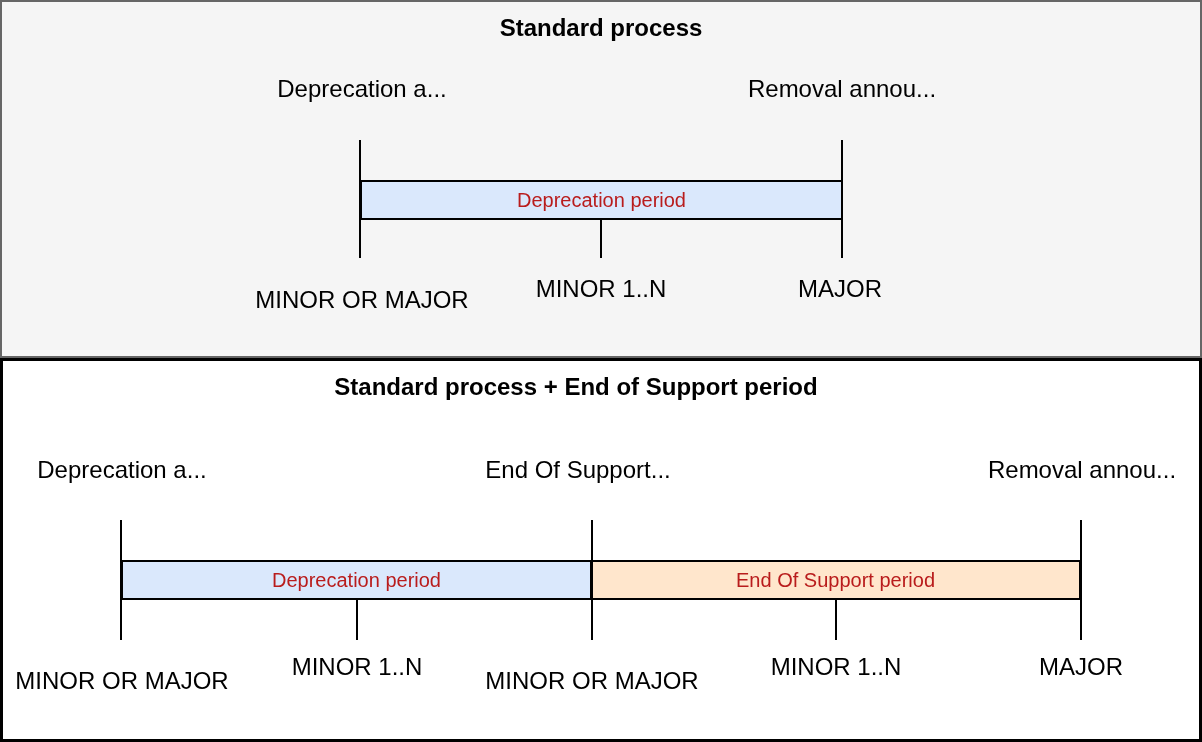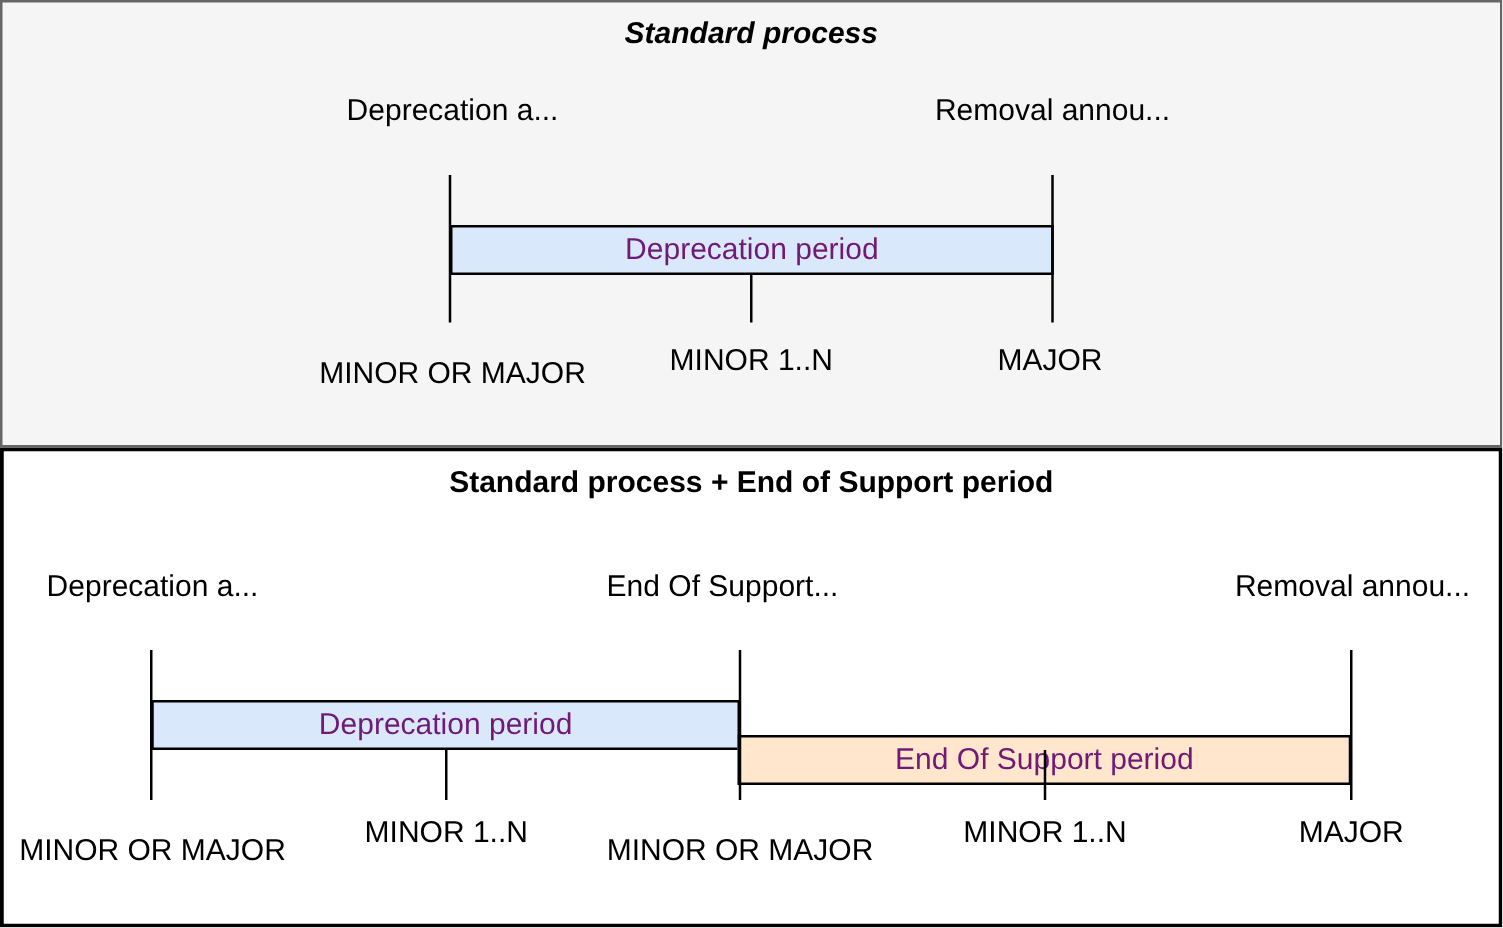--- a/index.html
+++ b/index.html
@@ -50,35 +50,35 @@
     position: absolute;
     height: 40px;
     box-sizing: border-box;
     border: 2px solid #000000;
     display: flex;
     align-items: center;
     justify-content: center;
     z-index: 2;
   }
   .period-bar .label-inline {
-    font-size: 24px;
+    font-size: 20px;
     white-space: nowrap;
-    color: #701a75;
+    color: #b91c1c;
   }
 </style>
 </head>
 <body>
 
 <div class="stage">
 
   
   <div class="panel panel-1" style="background-color: rgb(245, 245, 245);"></div>
 
   <div class="group">
-    <div class="label title" style="left:601px; top:28px;font-style:italic;">Standard process</div>
+    <div class="label title" style="left:601px; top:28px;">Standard process</div>
 
     <div class="label" style="left:362px; top:89px;">Deprecation a...</div>
     <div class="label" style="left:842px; top:89px;">Removal annou...</div>
 
     <div class="tick" style="left:359px; top:140px; height:118px;"></div>
     <div class="tick" style="left:841px; top:140px; height:118px;"></div>
     <div class="tick" style="left:600px; top:220px; height:38px;"></div>
 
     <div class="period-bar" style="left: 360px; top: 180px; width: 483px; background-color: rgb(218, 232, 252);">
       <span class="label-inline">Deprecation period</span>
@@ -86,36 +86,36 @@
 
     <div class="label" style="left:362px; top:300px;">MINOR OR MAJOR</div>
     <div class="label" style="left:601px; top:289px;">MINOR 1..N</div>
     <div class="label" style="left:840px; top:289px;">MAJOR</div>
   </div>
 
   
   <div class="panel panel-2" style="background-color: rgb(255, 255, 255);"></div>
 
   <div class="group">
-    <div class="label title" style="left:601px; top:387px;">Standard process + End of Support period</div>
+    <div class="label title" style="left:576px; top:387px;">Standard process + End of Support period</div>
 
     <div class="label" style="left:122px; top:470px;">Deprecation a...</div>
     <div class="label" style="left:578px; top:470px;">End Of Support...</div>
     <div class="label" style="left:1082px; top:470px;">Removal annou...</div>
 
     <div class="tick" style="left:120px; top:520px; height:120px;"></div>
     <div class="tick" style="left:591px; top:520px; height:120px;"></div>
     <div class="tick" style="left:1080px; top:520px; height:120px;"></div>
     <div class="tick" style="left:356px; top:600px; height:40px;"></div>
     <div class="tick" style="left:835px; top:600px; height:40px;"></div>
 
     <div class="period-bar" style="left: 121px; top: 560px; width: 471px; background-color: rgb(218, 232, 252);">
       <span class="label-inline">Deprecation period</span>
     </div>
-    <div class="period-bar" style="left: 590px; top: 560px; width: 491px; background-color: rgb(255, 230, 204); margin-top: 28px;">
+    <div class="period-bar" style="left: 590px; top: 560px; width: 491px; background-color: rgb(255, 230, 204);">
       <span class="label-inline">End Of Support period</span>
     </div>
 
     <div class="label" style="left:122px; top:681px;">MINOR OR MAJOR</div>
     <div class="label" style="left:357px; top:667px;">MINOR 1..N</div>
     <div class="label" style="left:592px; top:681px;">MINOR OR MAJOR</div>
     <div class="label" style="left:836px; top:667px;">MINOR 1..N</div>
     <div class="label" style="left:1081px; top:667px;">MAJOR</div>
   </div>
 

